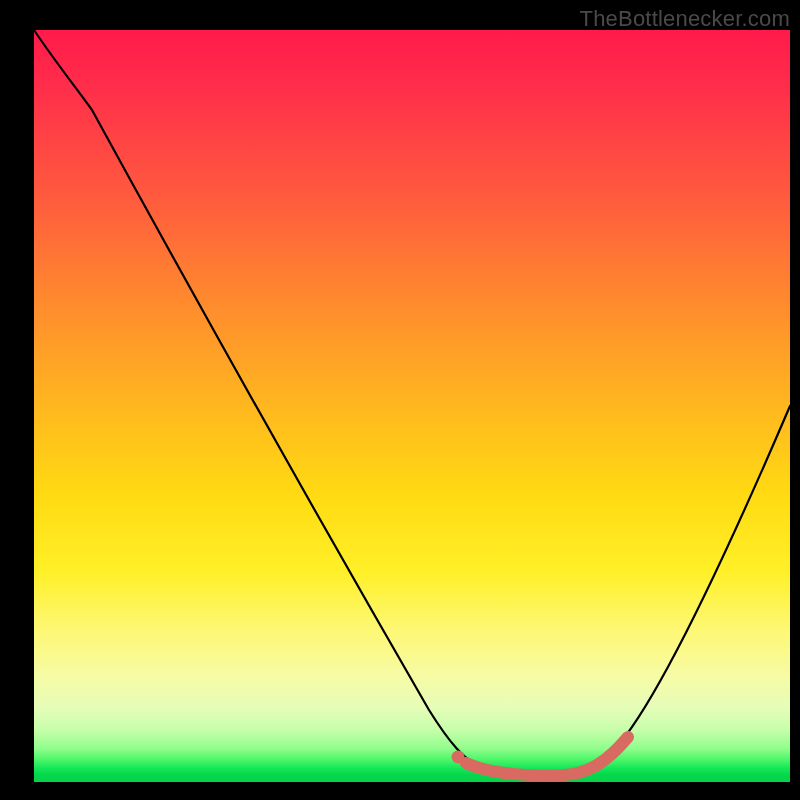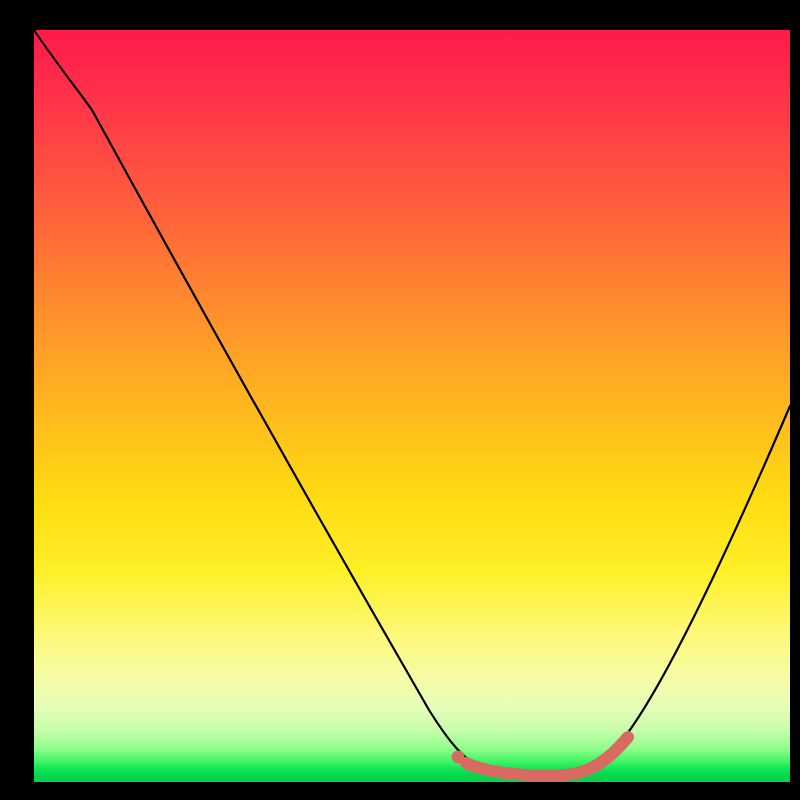--- a/index.html
+++ b/index.html
@@ -99,13 +99,14 @@
 
       <path class="highlight-curve" d="M 432 733
                C 455 744, 500 747, 530 745
                C 555 743, 572 733, 594 707"></path>
 
       <circle class="highlight-dot" cx="424" cy="727" r="6.5"></circle>
     </svg>
 
   </div>
 
+  <div class="watermark">TheBottlenecker.com</div>
 </div>
 
 </body></html>

